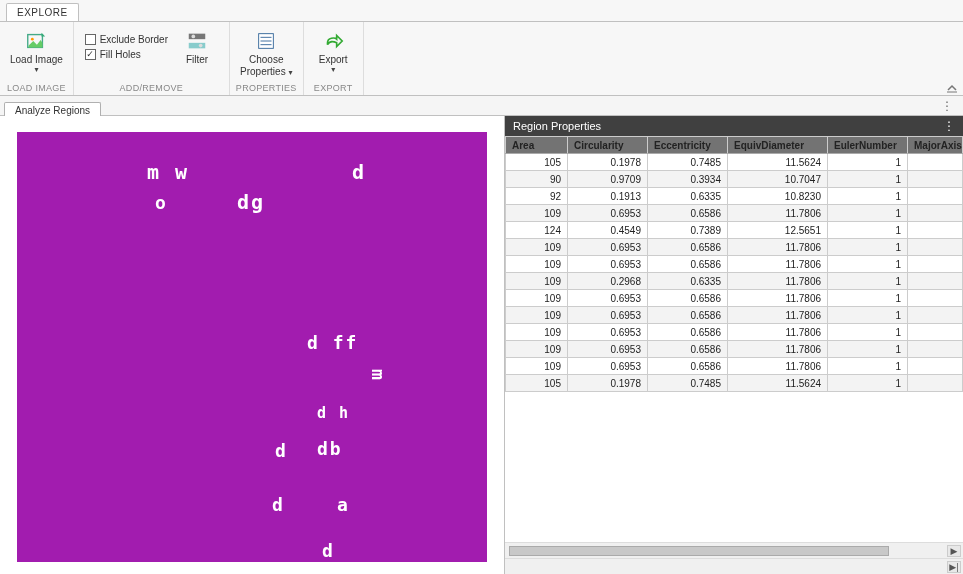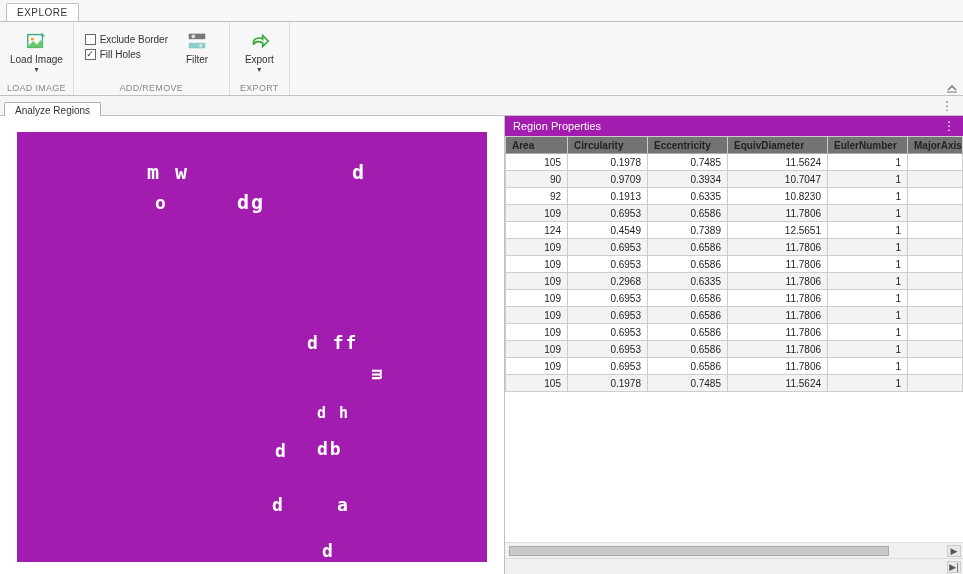--- a/index.html
+++ b/index.html
@@ -156,21 +156,21 @@
     overflow:hidden;
   }
   .blob {
     position: absolute;
     color: #fff;
     font-family: monospace;
     font-weight: bold;
     letter-spacing: 2px;
   }
   .panel-header {
-    background: #a21caf;
+    background: #404040;
     color: #fff;
     font-size: 11px;
     padding: 3px 8px;
     display:flex;
     align-items:center;
   }
   .panel-header .menu-right {
     margin-left: auto;
     color: #fff;
     font-size: 12px;
@@ -278,20 +278,37 @@
               <circle cx="8" cy="7" r="2" fill="#ddd"></circle>
               <circle cx="16" cy="17" r="2" fill="#ddd"></circle>
             </svg>
         </span>
         <span class="lbl">Filter</span>
       </div>
     </div>
     <div class="section-label">ADD/REMOVE</div>
   </div>
 
+  <div class="section">
+    <div class="section-body">
+      <div class="bigbtn">
+        <span class="icon">
+          <svg viewBox="0 0 24 24" width="22" height="22">
+              <rect x="4" y="4" width="16" height="16" fill="#fff" stroke="#369" stroke-width="1"></rect>
+              <line x1="6" y1="8" x2="18" y2="8" stroke="#369"></line>
+              <line x1="6" y1="12" x2="18" y2="12" stroke="#369"></line>
+              <line x1="6" y1="16" x2="18" y2="16" stroke="#369"></line>
+            </svg>
+        </span>
+        <span class="lbl">Choose</span>
+        <span class="lbl"><span>Properties</span> <span class="caret">▾</span></span>
+      </div>
+    </div>
+    <div class="section-label">PROPERTIES</div>
+  </div>
 
   <div class="section">
     <div class="section-body">
       <div class="bigbtn">
         <span class="icon">
           <svg viewBox="0 0 24 24" width="22" height="22">
               <path d="M6 14 C6 8 14 8 16 10 L16 6 L22 12 L16 18 L16 14 C12 12 8 12 6 16 Z" fill="none" stroke="#3a3" stroke-width="1.8"></path>
             </svg>
         </span>
         <span class="lbl">Export</span>

